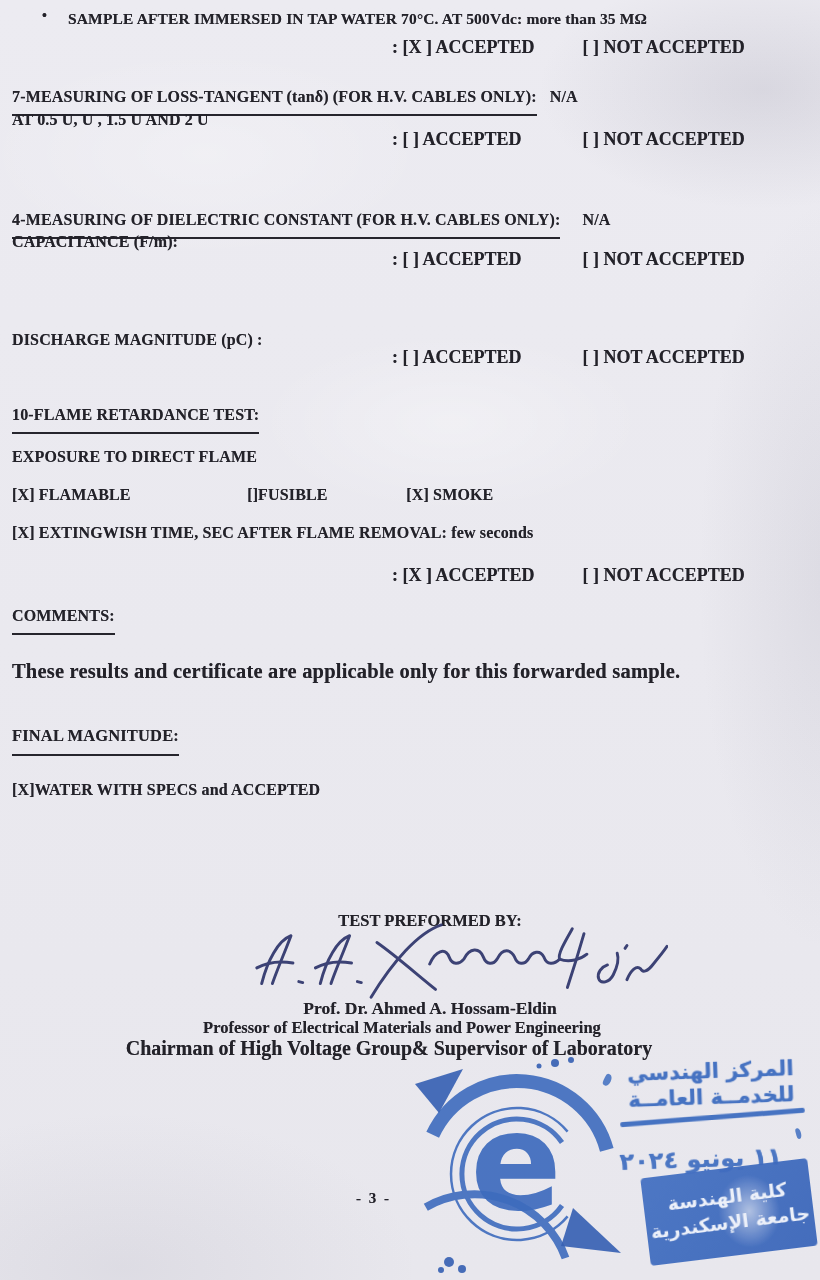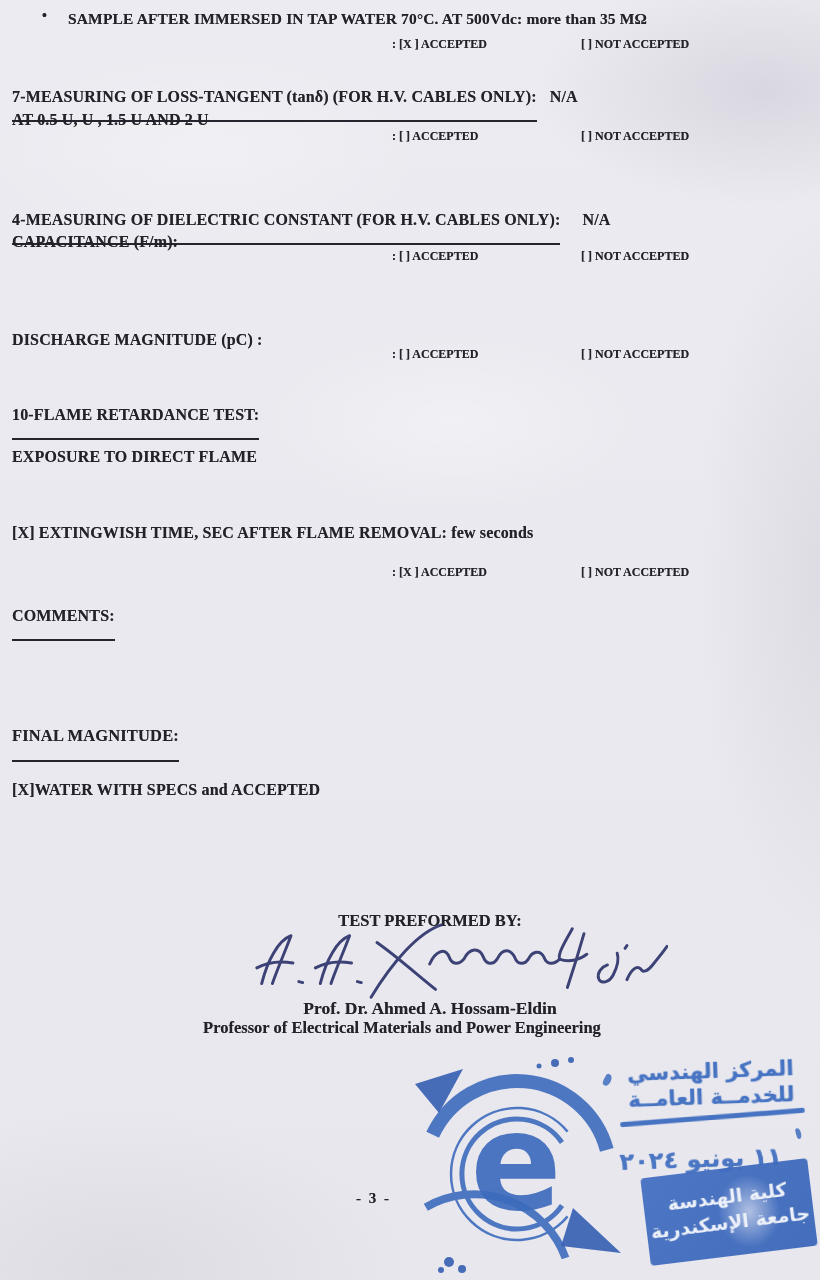--- a/index.html
+++ b/index.html
@@ -12,22 +12,22 @@
       radial-gradient(ellipse 260px 120px at 55% 33%, rgba(255,255,255,.30), transparent 75%),
       radial-gradient(ellipse 300px 140px at 25% 12%, rgba(255,255,255,.25), transparent 75%),
       linear-gradient(#ecebf1,#e8e7ed);
     font-family:"Liberation Serif","DejaVu Serif",serif;
     font-weight:700;color:#232229;
   }
   .abs{position:absolute;}
   .ink{text-shadow:0 0 .6px rgba(30,30,42,.55);}
   .t15{font-size:15.5px;letter-spacing:.15px;}
   .h{font-size:16px;letter-spacing:.15px;}
-  .u{border-bottom:2.5px solid #26252d;padding-bottom:15px;}
-  .accept{position:absolute;left:392px;width:420px;font-size:12px;}
+  .u{border-bottom:2.5px solid #26252d;padding-bottom:9px;}
+  .accept{position:absolute;left:392px;width:420px;font-size:18px;}
   .acc{display:inline-block;width:186px;}
   .bullet{position:absolute;left:42px;top:-2px;font-size:14px;}
   .center-line{position:absolute;text-align:center;}
   .checks span{display:inline-block;}
   .chk1{width:231px;} .chk2{width:155px;}
   .stamp{color:#3e6dc0;filter:blur(.2px);}
   .arabic{font-family:"DejaVu Sans",sans-serif;}
   .name-stamp{left:606px;top:1058px;width:210px;transform:rotate(-2deg);
     font-size:21px;line-height:1.25;text-align:center;font-weight:700;
     text-shadow:0 0 1px rgba(62,109,192,.85);opacity:.95;}
@@ -81,29 +81,35 @@
   <div class="abs h ink" style="top:331px;left:12px">DISCHARGE MAGNITUDE (pC) :</div>
   <div class="accept" style="top:347px">
     <span class="acc ink">: [ ]  ACCEPTED</span>
     <span class="nacc ink">[ ] NOT ACCEPTED</span>
   </div>
 
   <div class="abs" style="top:406px;left:12px">
     <span class="h u ink">10-FLAME RETARDANCE TEST:</span>
   </div>
   <div class="abs h ink" style="top:448px;left:12px">EXPOSURE TO DIRECT FLAME</div>
+  <div class="abs h ink checks" style="top:486px;left:12px;width:780px">
+    <span class="chk1">[X] FLAMABLE</span>
+    <span class="chk2">[]FUSIBLE</span>
+    <span class="chk3">[X] SMOKE</span>
+  </div>
   <div class="abs h ink" style="top:524px;left:12px">[X] EXTINGWISH TIME, SEC AFTER FLAME REMOVAL: few seconds</div>
   <div class="accept" style="top:565px">
     <span class="acc ink">: [X ]  ACCEPTED</span>
     <span class="nacc ink">[ ] NOT ACCEPTED</span>
   </div>
 
   <div class="abs" style="top:607px;left:12px">
     <span class="h u ink" style="font-size:16px">COMMENTS:</span>
   </div>
+  <div class="abs ink" style="top:660px;left:12px;font-size:20.5px;letter-spacing:.2px">These results and certificate are applicable only for this forwarded sample.</div>
   <div class="abs" style="top:726px;left:12px">
     <span class="h u ink" style="font-size:16.5px">FINAL MAGNITUDE:</span>
   </div>
   <div class="abs h ink" style="top:781px;left:12px;right:12px">
     <span>[X]WATER WITH SPECS and ACCEPTED</span>
   </div>
 
   <div class="center-line ink" style="top:911px;left:40px;right:0;font-size:16.5px">TEST PREFORMED BY:</div>
 
   <svg class="abs" style="left:248px;top:920px" width="420" height="88" viewBox="0 0 430 88">
@@ -120,20 +126,21 @@
       <path d="M332,8 C324,22 317,34 319,39 C329,43 341,39 347,34"></path>
       <path d="M344,13 C338,34 331,56 327,68"></path>
       <path d="M368,45 C362,47 357,53 359,59 C361,65 370,63 374,55 C378,47 380,39 378,33"></path>
       <path d="M386,28 l2,-3"></path>
       <path d="M388,60 C392,50 398,45 402,49 C404,53 409,52 415,44 C420,38 425,32 429,26"></path>
     </g>
   </svg>
 
   <div class="center-line ink" style="top:998px;left:40px;right:0;font-size:17.5px">Prof. Dr. Ahmed A. Hossam-Eldin</div>
   <div class="center-line ink" style="top:1018px;left:0;right:16px;font-size:16.5px">Professor of Electrical Materials and Power Engineering</div>
+  <div class="center-line ink" style="top:1037px;left:0;right:42px;font-size:20px">Chairman of High Voltage Group&amp; Supervisor of Laboratory</div>
 
   <div class="abs stamp arabic name-stamp" dir="rtl">
     <div>المركز الهندسي</div>
     <div>للخدمــة العامــة</div>
     <div class="bar"></div>
   </div>
 
   <div class="abs stamp arabic date-stamp" dir="rtl">١١ يونيو ٢٠٢٤</div>
 
   <div class="abs stamp arabic faculty-stamp" dir="rtl">

